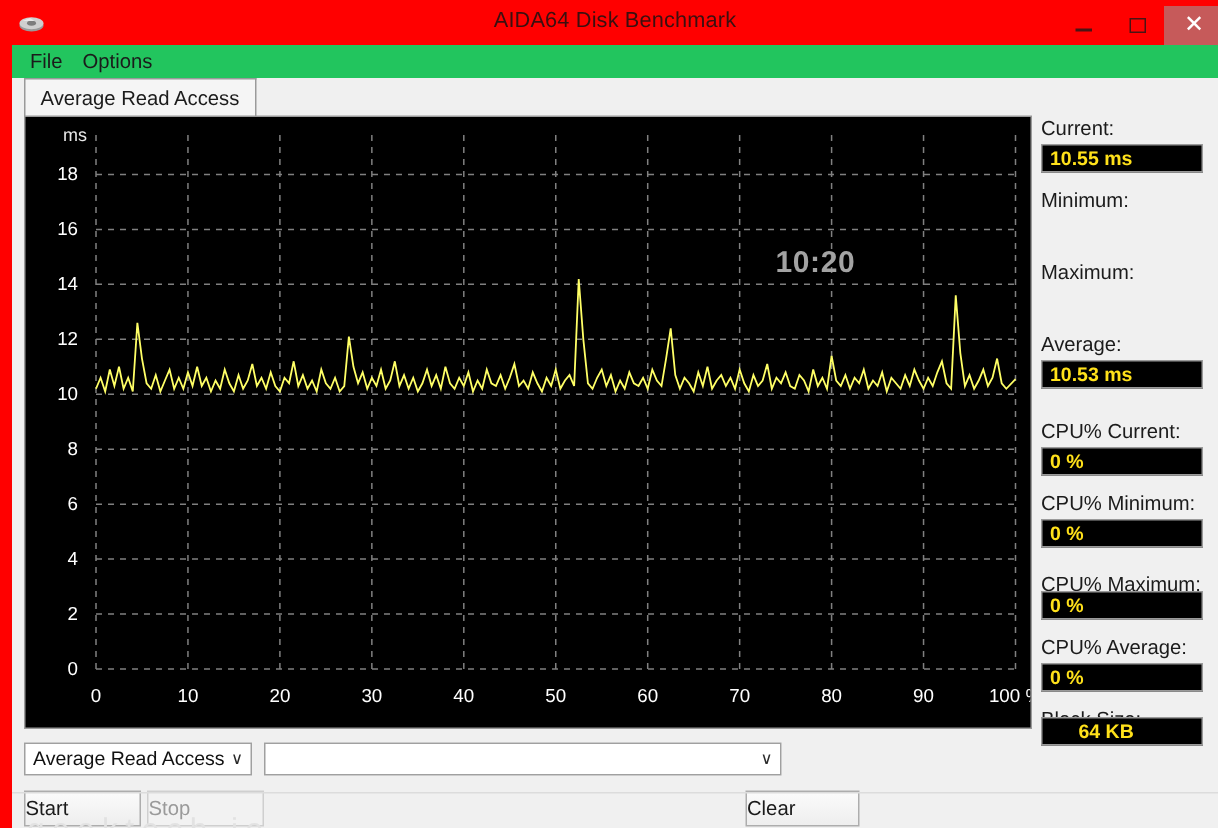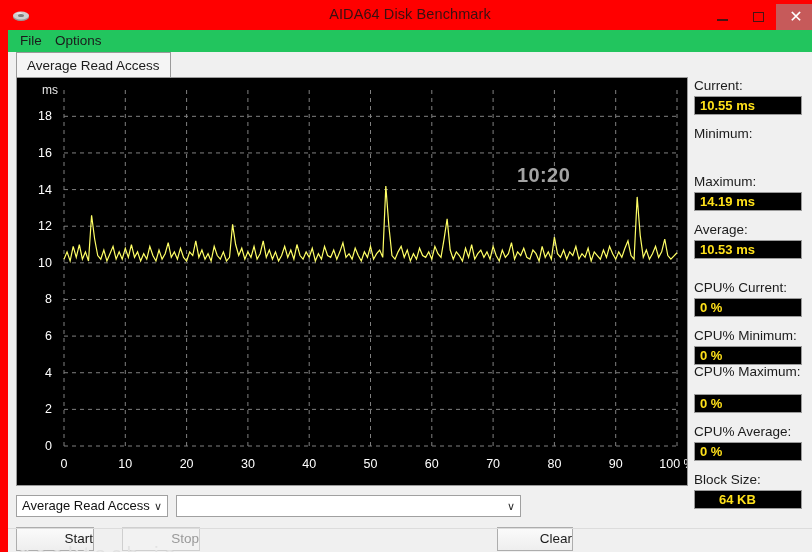--- a/index.html
+++ b/index.html
@@ -93,26 +93,26 @@
     font-size:11px;color:#2a2a2a;
   }
   .combo-mode{left:8px;top:465px;width:152px;}
   .combo-drive{left:168px;top:465px;width:345px;}
 
   .btn{
     position:absolute;height:24px;
     background:linear-gradient(#fbfbfb,#eeeeee);
     border:1px solid #adadad;box-sizing:border-box;
     font-size:13.5px;color:#1b1b1b;
-    text-align:right;line-height:22px;
+    text-align:left;line-height:22px;
   }
   .btn.disabled{color:#9a9a9a;background:#f2f2f2;border-color:#cfcfcf;}
   .btn.default{background:linear-gradient(#dcecfb,#c4e0f6);border-color:#5a9fd4;}
   .btn-start{left:8px;top:497px;width:78px;}
-  .btn-stop{left:90px;top:497px;width:78px;margin-left:24px;}
+  .btn-stop{left:90px;top:497px;width:78px;}
   .btn-save{left:405px;top:497px;width:76px;}
   .btn-clear{left:489px;top:497px;width:76px;}
 
   .watermark{
     position:absolute;left:10px;top:512px;width:260px;
     font-size:21px;color:#e2e2e2;letter-spacing:5px;
     font-family:"Liberation Sans",sans-serif;
     user-select:none;
   }
   .statusline{
@@ -231,28 +231,27 @@
     <div class="btn btn-clear">Clear</div>
 
     <div class="watermark">geektech.ie</div>
     <div class="statusline"></div>
 
     <div class="stats" id="stats-panel">
         <div class="stat-label" style="top: 0px;">Current:</div>
         <div class="stat-box" style="top: 18px;">10.55 ms</div>
         <div class="stat-label" style="top: 48px;">Minimum:</div>
         <div class="stat-label" style="top: 96px;">Maximum:</div>
-        <div class="stat-box" style="top: 114px;">14.19 ms</div>
         <div class="stat-label" style="top: 144px;">Average:</div>
         <div class="stat-box" style="top: 162px;">10.53 ms</div>
         <div class="stat-label" style="top: 202px;">CPU% Current:</div>
         <div class="stat-box" style="top: 220px;">0 %</div>
         <div class="stat-label" style="top: 250px;">CPU% Minimum:</div>
         <div class="stat-box" style="top: 268px;">0 %</div>
-        <div class="stat-label" style="top: 286px;">CPU% Maximum:</div>
+        <div class="stat-label" style="top: 304px;">CPU% Maximum:</div>
         <div class="stat-box" style="top: 316px;">0 %</div>
         <div class="stat-label" style="top: 346px;">CPU% Average:</div>
         <div class="stat-box" style="top: 364px;">0 %</div>
         <div class="stat-label" style="top: 394px;">Block Size:</div>
-        <div class="stat-box" style="top: 412px; padding-left: 24px;">64 KB</div>
+        <div class="stat-box" style="top: 400px; padding-left: 24px;">64 KB</div>
       </div>
   </div>
 </div>
 
 </body></html>

